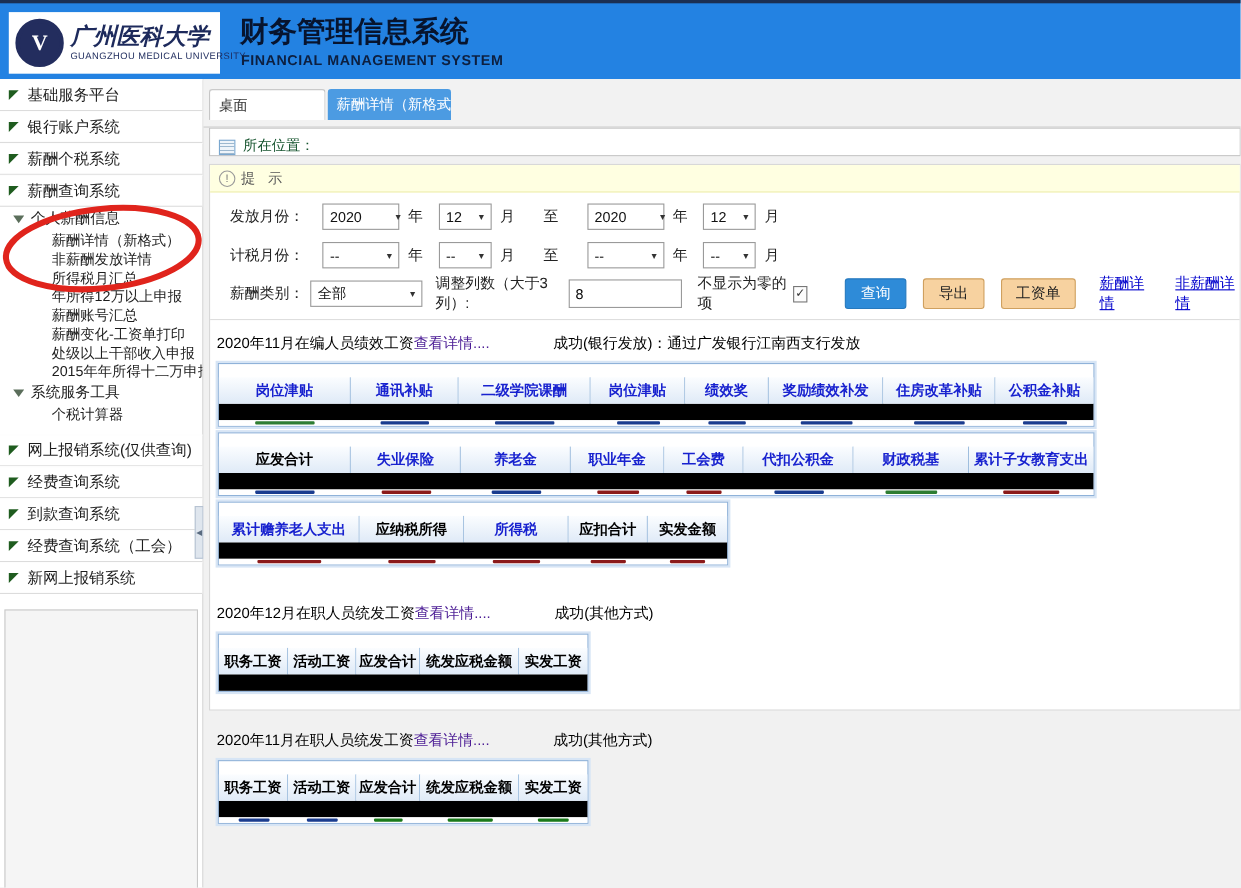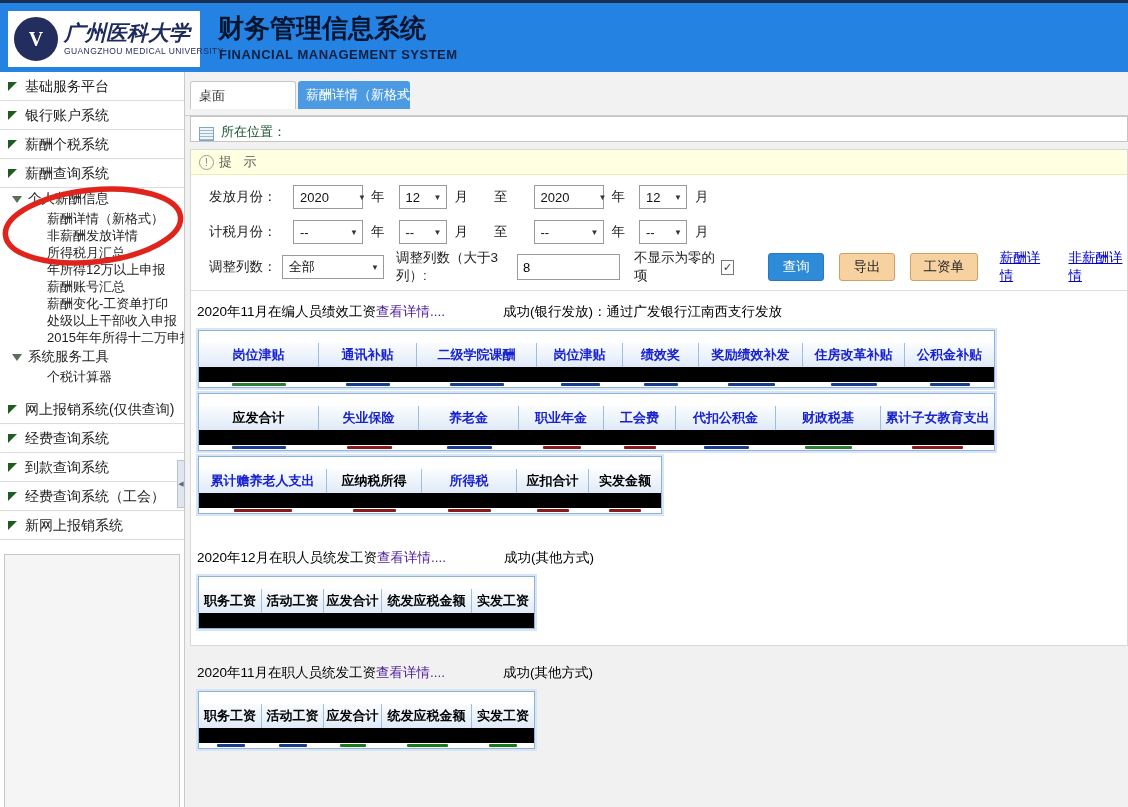--- a/index.html
+++ b/index.html
@@ -197,21 +197,21 @@
           </div>
         <span class="unit">年</span>
         <div class="sel month">
             <span>--</span>
             <span class="arr">▼</span>
           </div>
         <span class="unit">月</span>
       </div>
 
       <div class="frow">
-        <span class="flabel">调整列数：</span>
+        <span class="flabel">薪酬类别：</span>
         <div class="sel cat">
             <span>全部</span>
             <span class="arr">▼</span>
           </div>
         <span style="margin:0 6px 0 12px;">调整列数（大于3列）:</span>
         <input class="num-input" value="8" style="">
         <span style="margin-left:14px;">不显示为零的项</span>
         <span class="chk">✓</span>
         <div class="btn blue">查询</div>
         <div class="btn tan">导出</div>

